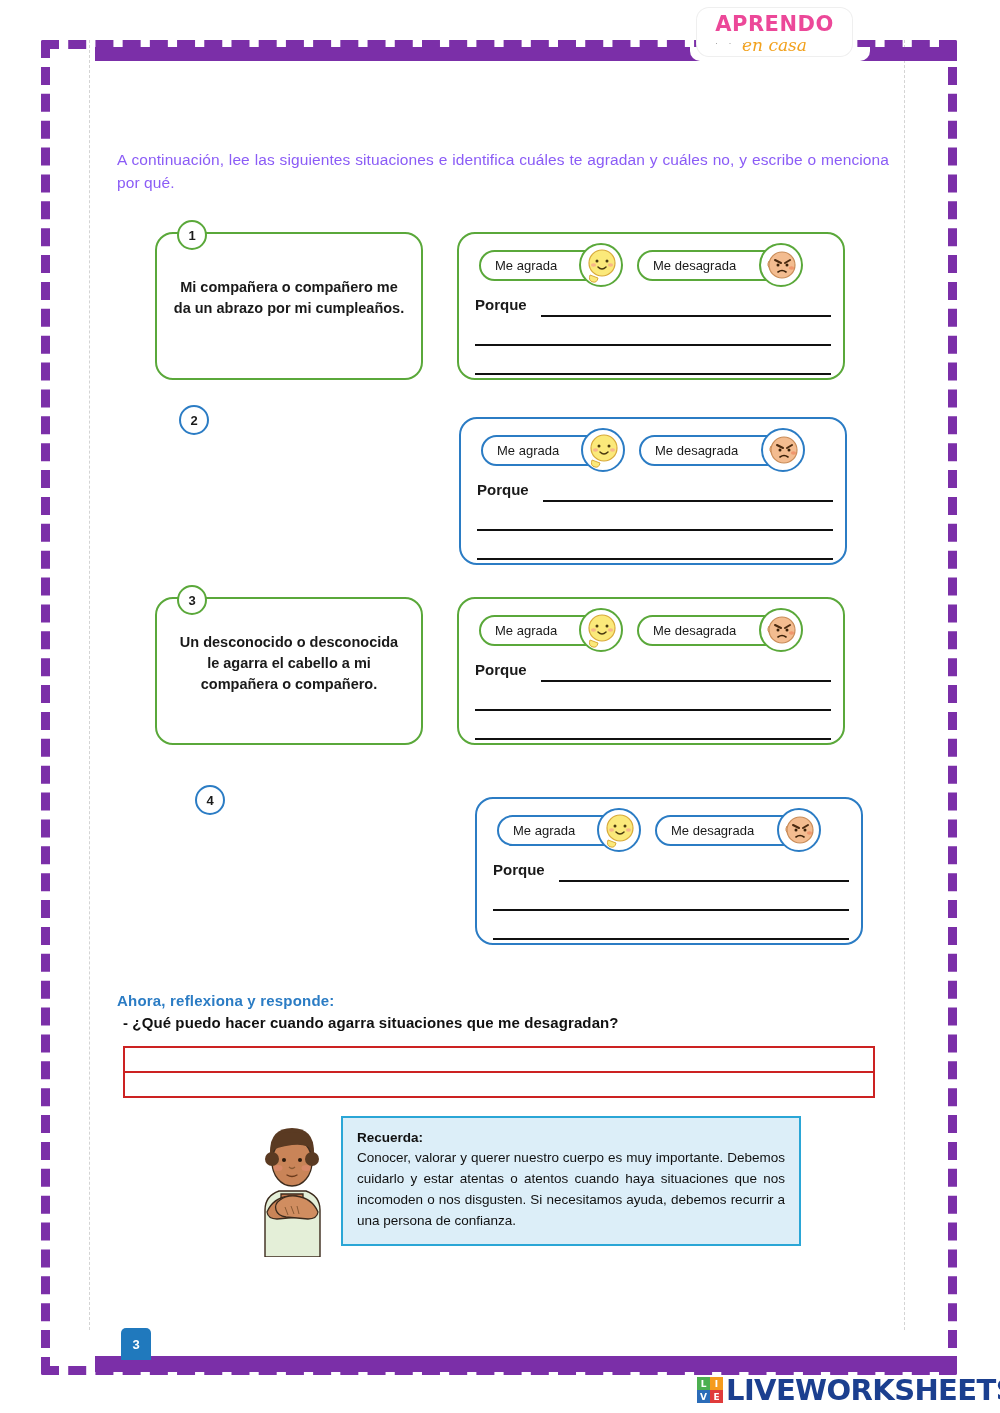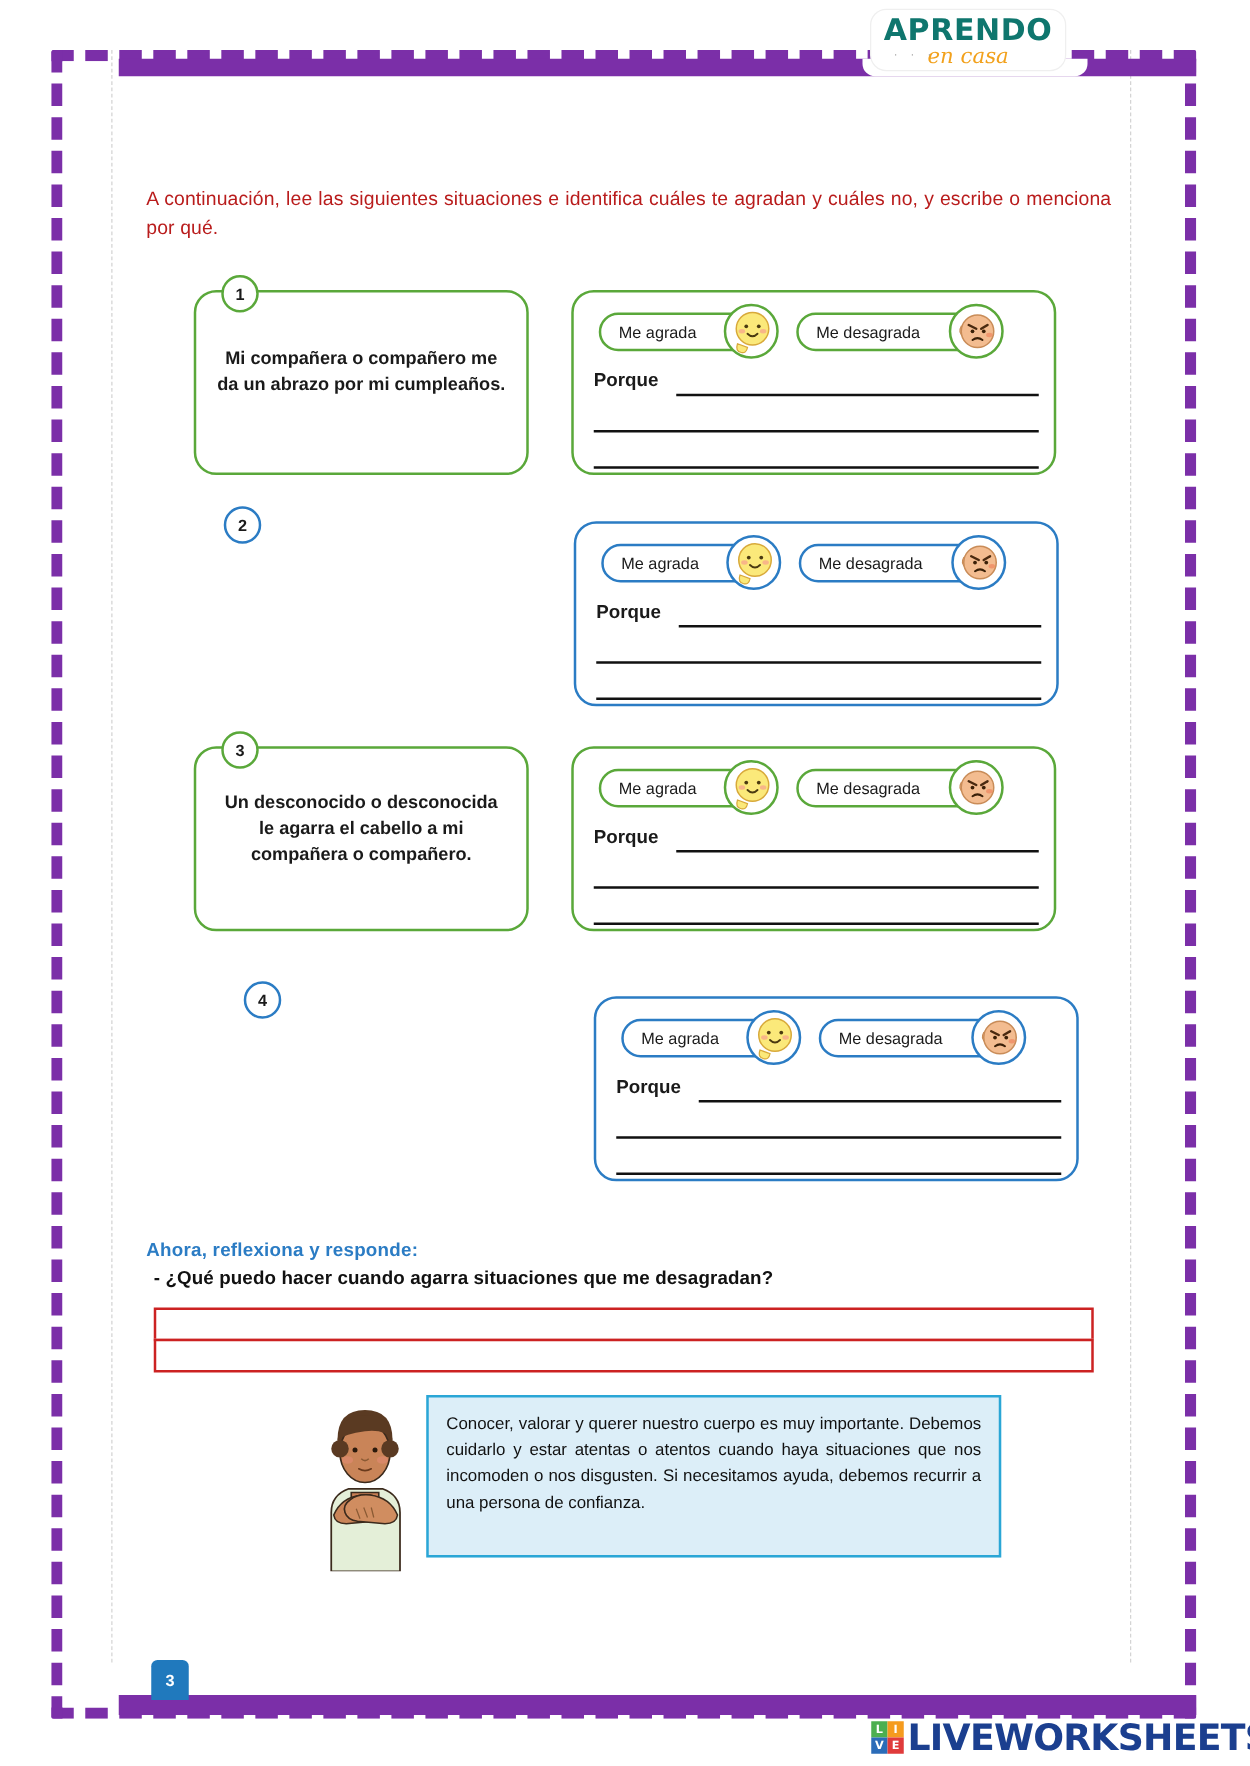--- a/index.html
+++ b/index.html
@@ -71,23 +71,23 @@
     background: #ffffff;
     border-radius: 12px;
     box-shadow: 0 0 0 1px #efefef;
     text-align: center;
     overflow: hidden;
   }
   .logo-aprendo .l1 {
     display: block;
     font-family: "DejaVu Sans", sans-serif;
     font-weight: bold;
-    font-size: 24px;
+    font-size: 21px;
     letter-spacing: 0.5px;
-    color: #0f766e;
+    color: #ec4899;
     line-height: 26px;
     padding-top: 3px;
   }
   .logo-aprendo .l2 {
     display: block;
     font-family: "DejaVu Serif", serif;
     font-weight: normal;
     font-style: italic;
     font-size: 17px;
     color: #f2a11c;
@@ -107,21 +107,21 @@
     left: 95px; top: 70px;
     width: 810px;
   }
 
   .intro {
     position: absolute;
     left: 22px; top: 78px;
     width: 772px;
     font-size: 15.5px;
     line-height: 23px;
-    color: #b91c1c;
+    color: #8b5cf6;
     font-weight: 500;
     text-align: justify;
     letter-spacing: 0.1px;
   }
 
   
   .qrow {
     position: absolute;
     width: 770px;
     height: 160px;
@@ -560,20 +560,21 @@
           <ellipse cx="33" cy="56" rx="4.5" ry="3" fill="#e08a72" opacity="0.65"></ellipse>
           <ellipse cx="61" cy="56" rx="4.5" ry="3" fill="#e08a72" opacity="0.65"></ellipse>
           <path d="M44 55 q3 3 6 0" stroke="#8a5a34" stroke-width="1.2" fill="none"></path>
           <path d="M42 63 q5 3 10 0" stroke="#6a3a1c" stroke-width="1.3" fill="none" stroke-linecap="round"></path>
           <path d="M22 100 q6 -14 22 -16 q10 -1 16 4 q6 4 4 10 q-2 6 -10 7 l-22 2 q-9 0 -10 -7 z" fill="#c98458" stroke="#3b2a1c" stroke-width="1.3"></path>
           <path d="M73 100 q-6 -14 -22 -16 q-10 -1 -16 4 q-6 4 -4 10 q2 6 10 7 l22 2 q9 0 10 -7 z" fill="#d08d60" stroke="#3b2a1c" stroke-width="1.3"></path>
           <path d="M40 95 l3 8 M46 94 l3 8 M52 94 l2 8" stroke="#8a5a34" stroke-width="1" fill="none"></path>
         </svg>
       </div>
       <div class="recuerda-box">
+        <div class="recuerda-title">Recuerda:</div>
         <div class="recuerda-body">Conocer, valorar y querer nuestro cuerpo es muy importante. Debemos cuidarlo y estar atentas o atentos cuando haya situaciones que nos incomoden o nos disgusten. Si necesitamos ayuda, debemos recurrir a una persona de confianza.</div>
       </div>
     </div>
 
   </div>
 
   <div class="page-tab">3</div>
 
   <div class="lw-logo">
     <div class="lw-grid">

